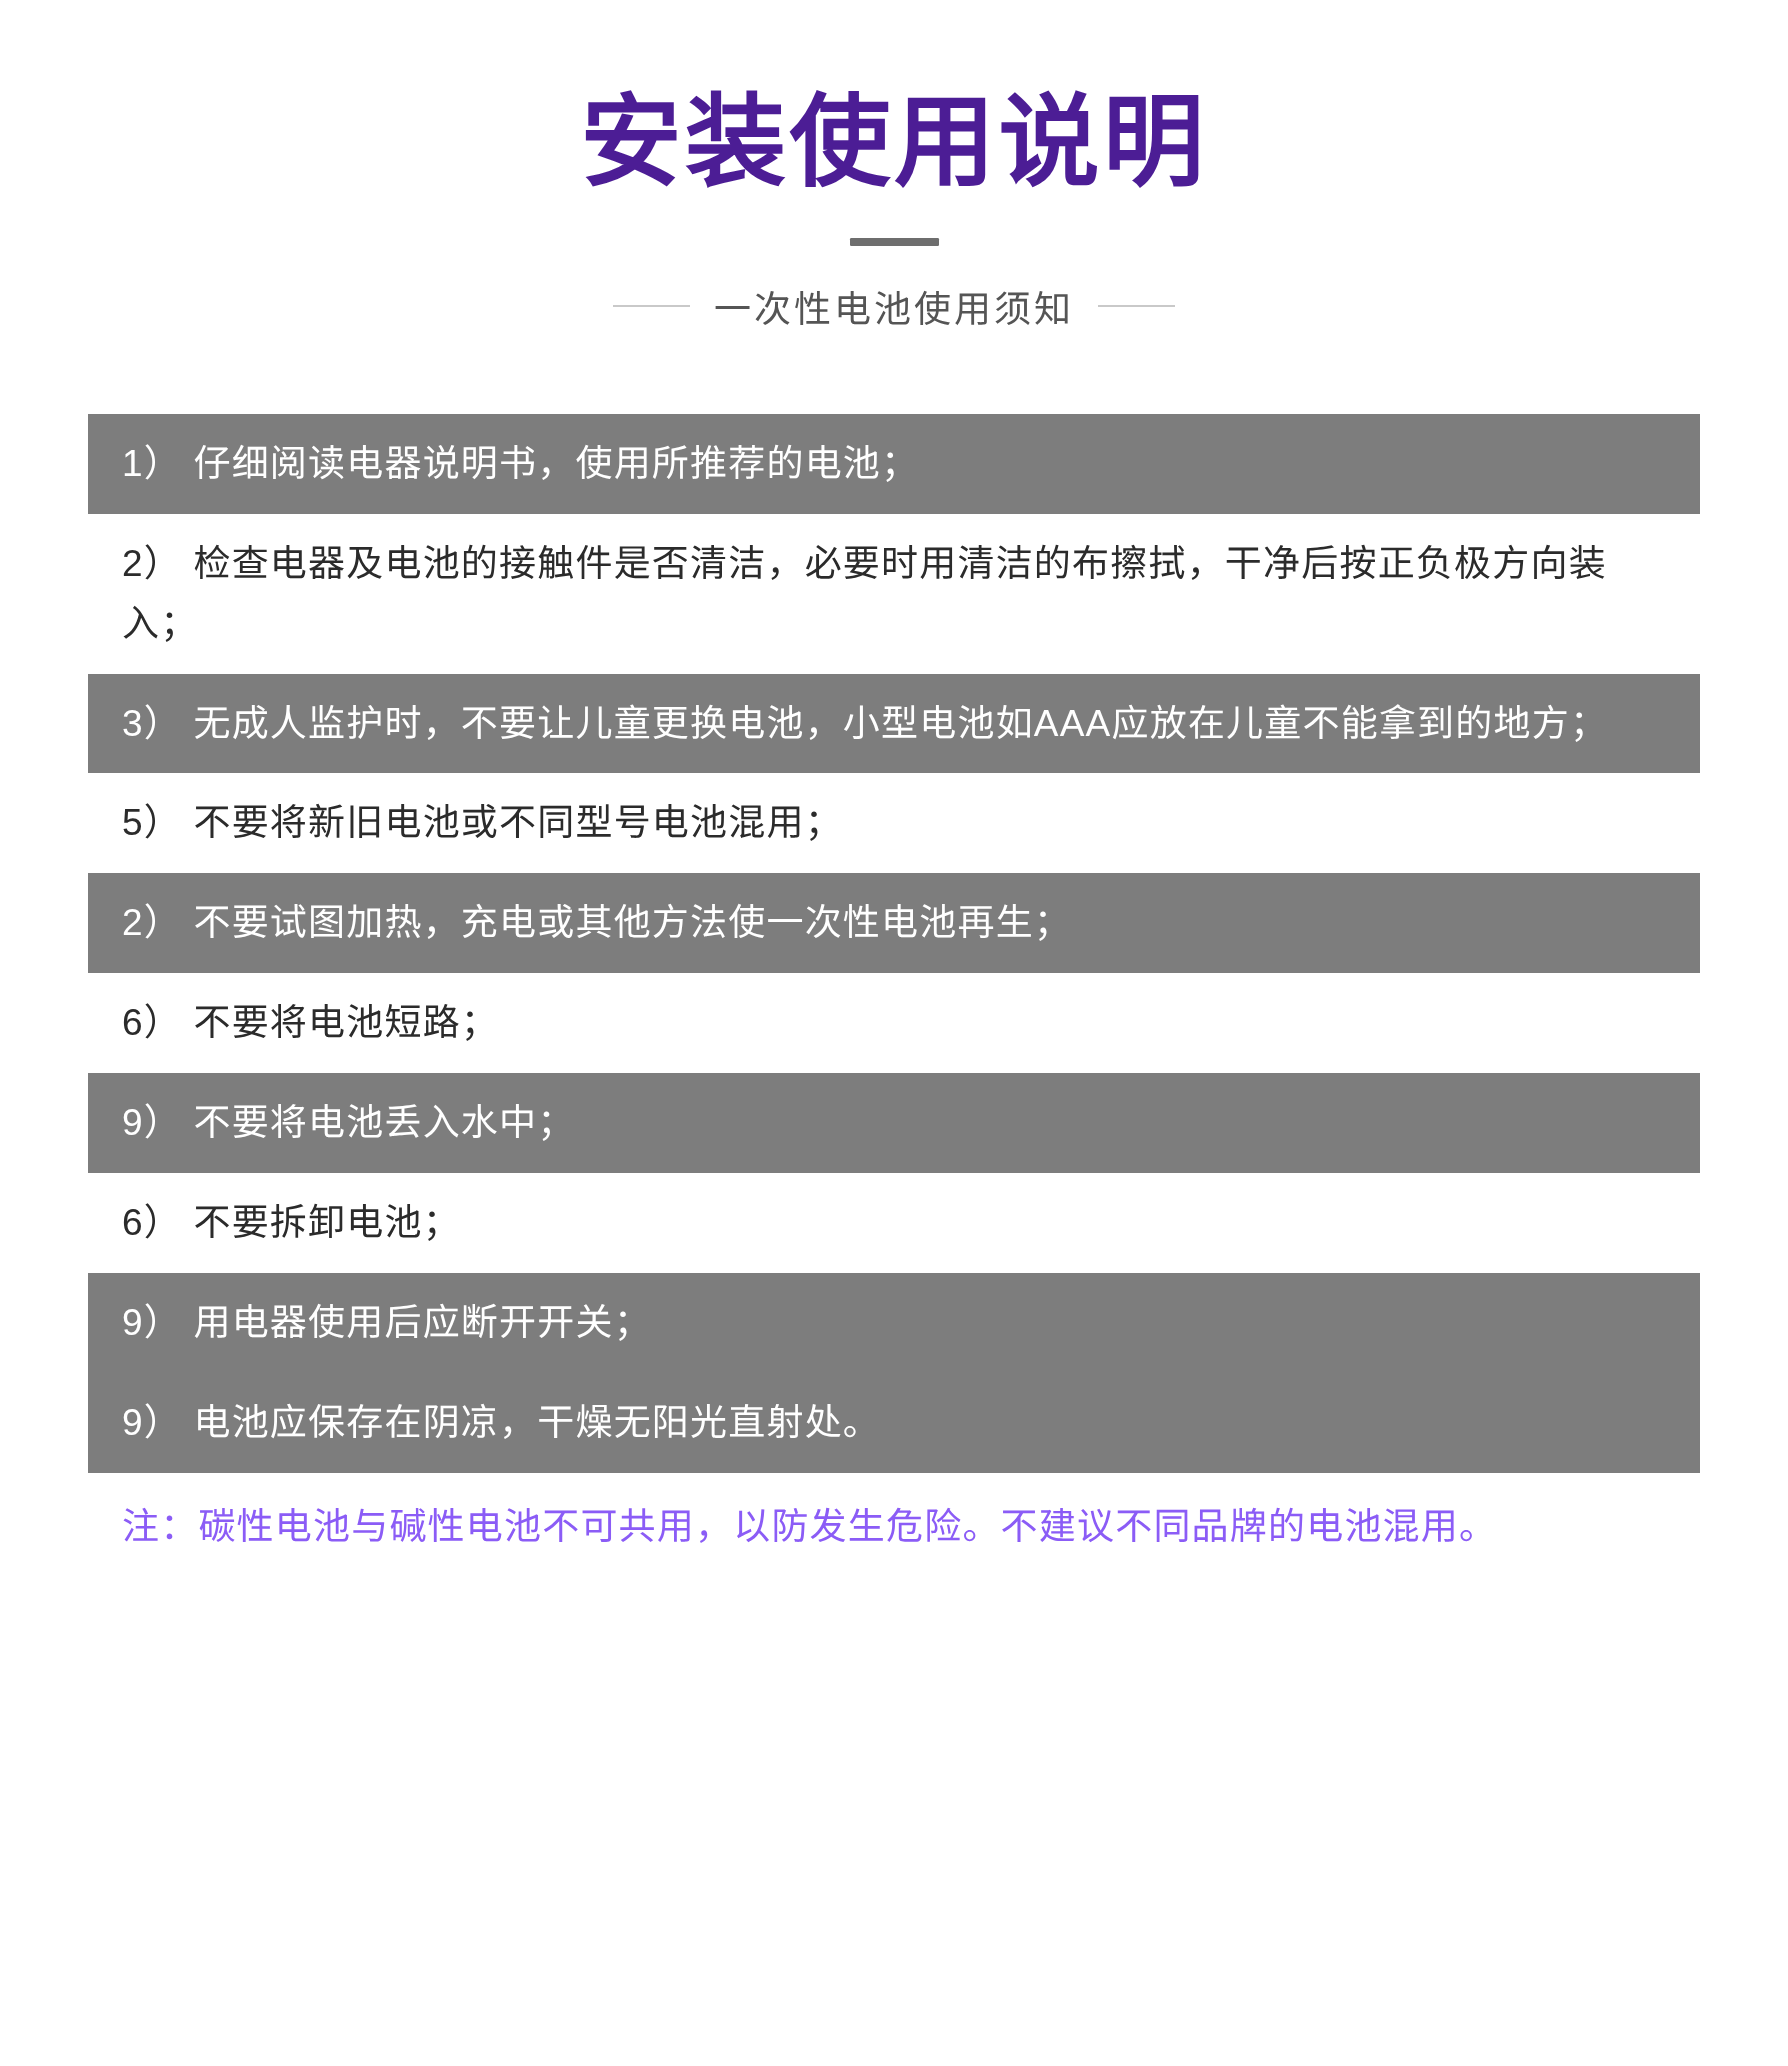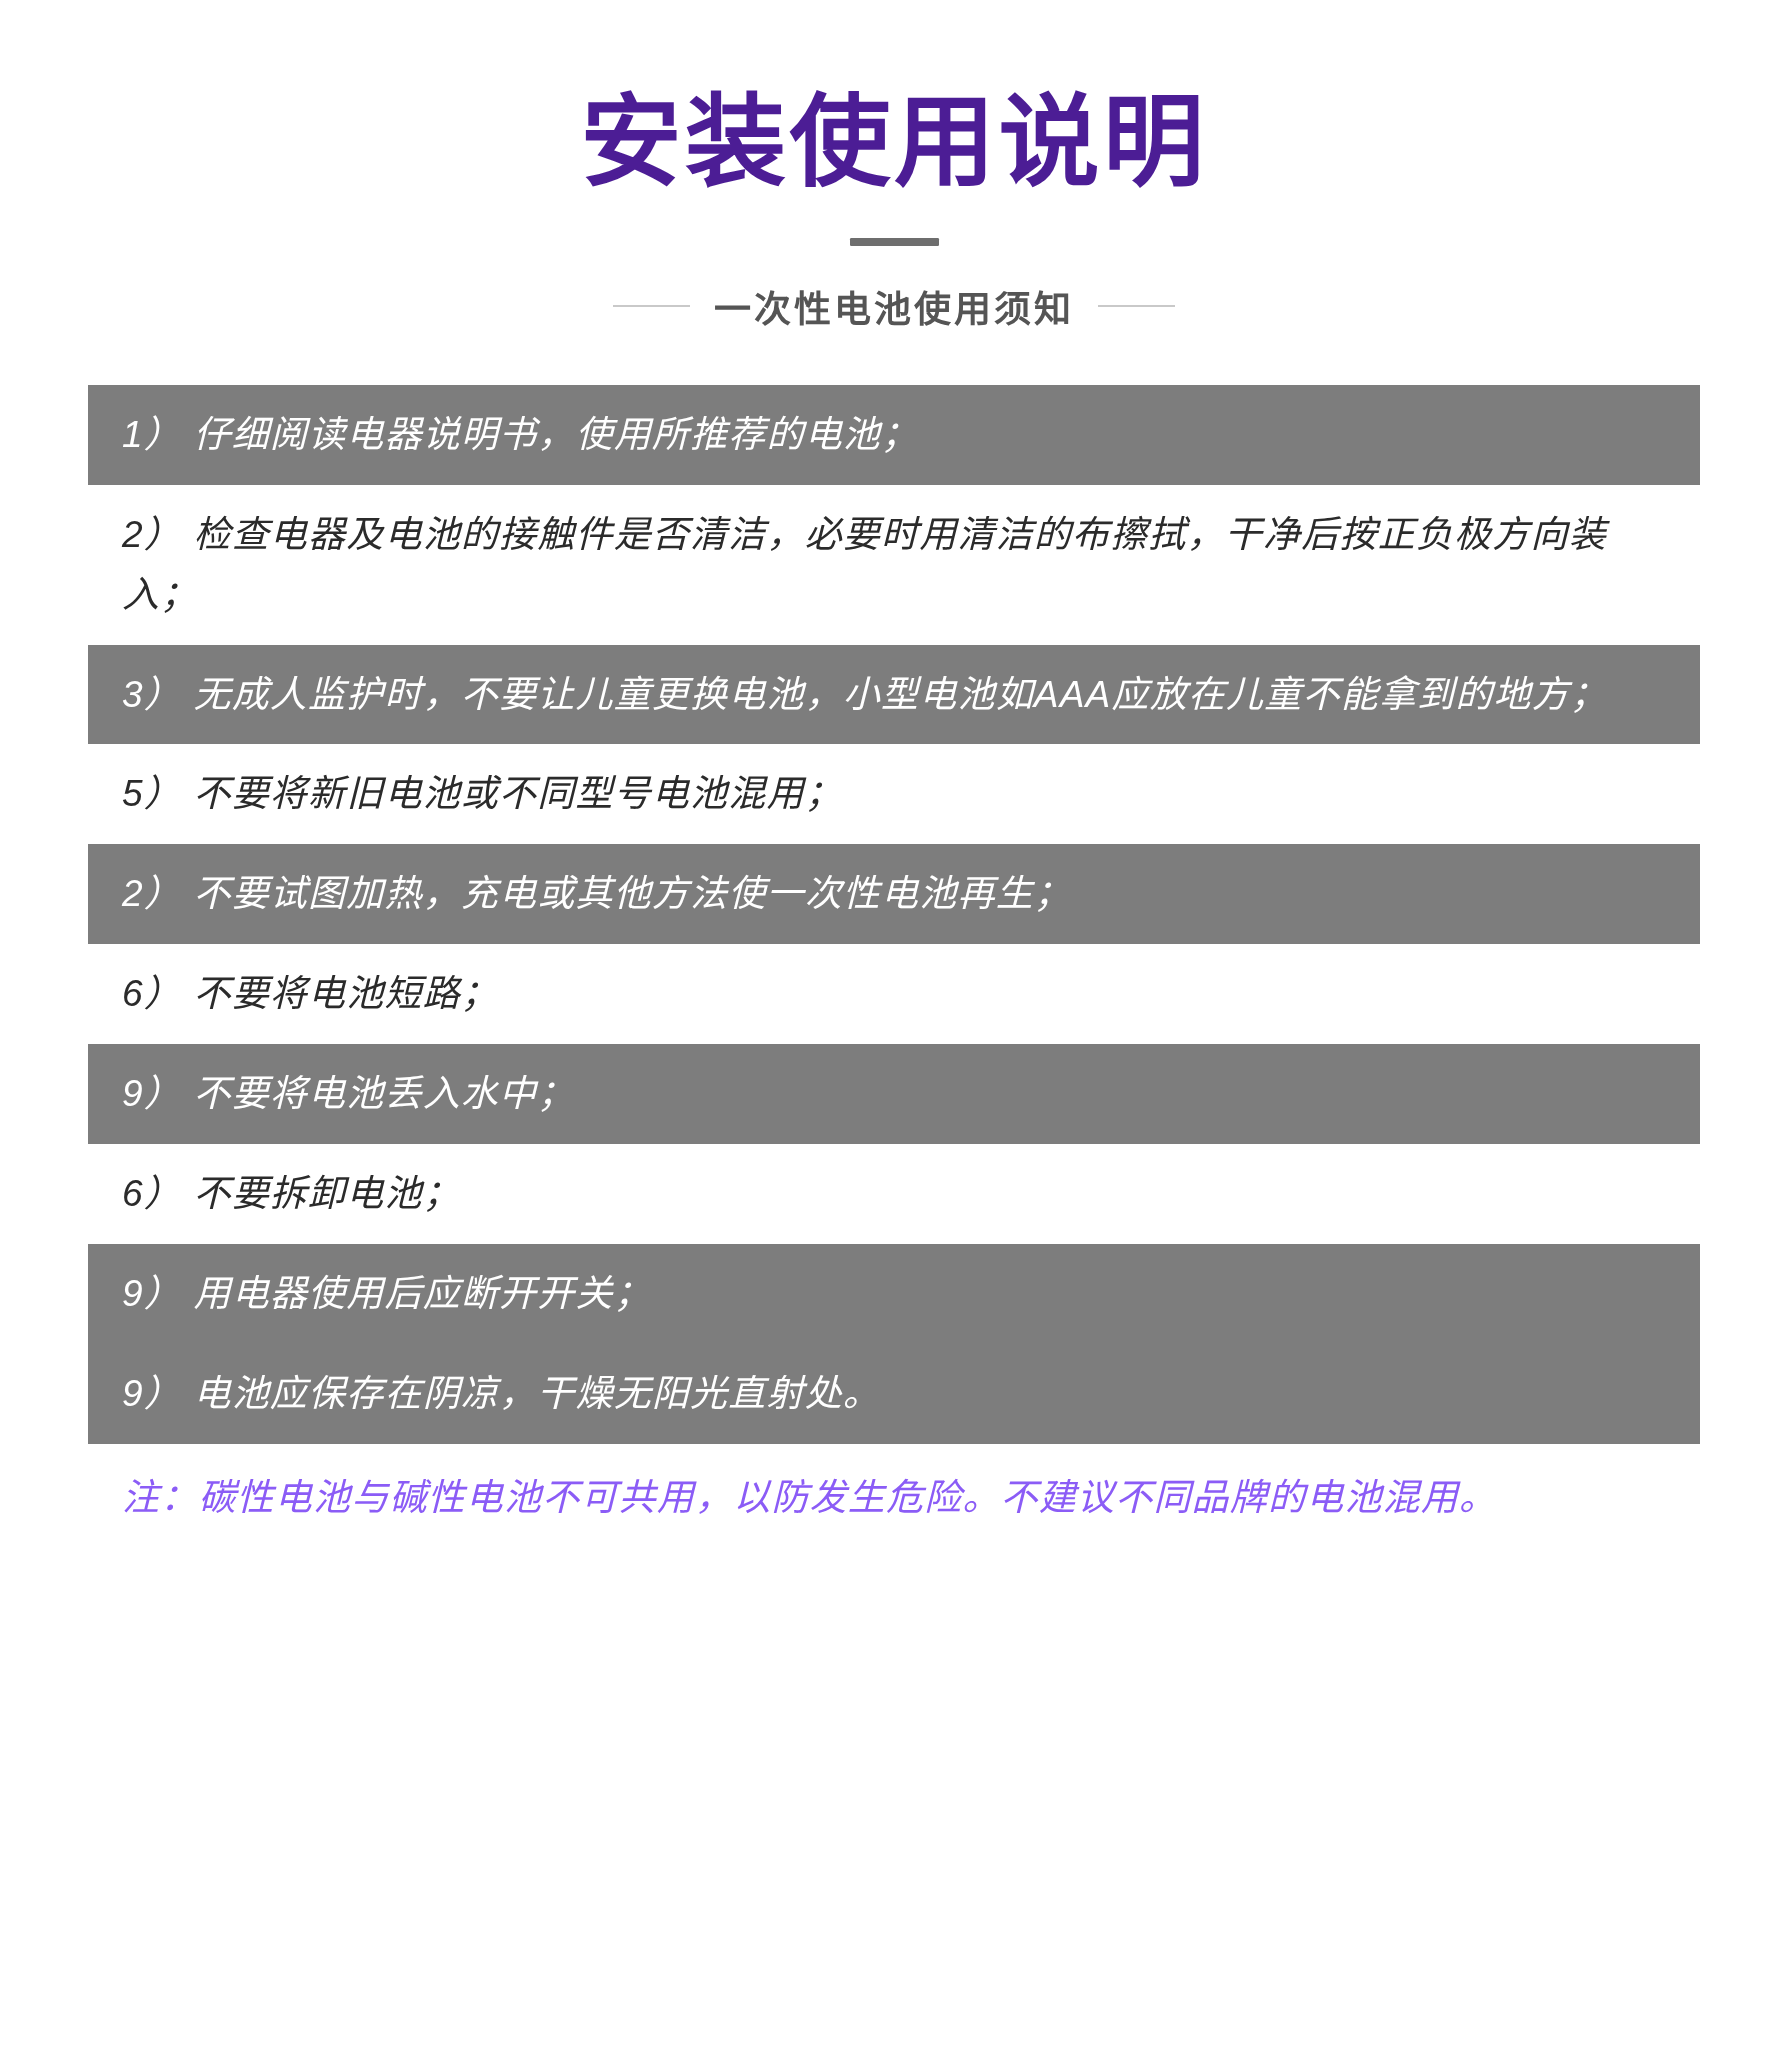--- a/index.html
+++ b/index.html
@@ -58,38 +58,36 @@
   .subtitle-rule {
     height: 1.8px;
     background: #c9c9c9;
     width: 77px;
   }
   .subtitle {
     font-size: 37px;
     letter-spacing: 3px;
     color: #555555;
     white-space: nowrap;
-    font-weight: bold;
   }
 
   .header-divider {
     position: absolute;
     left: 0;
     right: 0;
     top: 355px;
     height: 1.8px;
     background: #e6e6e6;
     z-index: -1;
   }
 
   
   .rules {
-    margin: 52px 88px 0 88px;
+    margin: 81px 88px 0 88px;
     border: 0;
-    font-style: italic;
   }
 
   .rule-row {
     padding: 20px 34px 20px 34px;
     font-size: 37px;
     line-height: 1.62;
     letter-spacing: 1.2px;
     box-sizing: border-box;
   }
   .rule-row.shaded {

